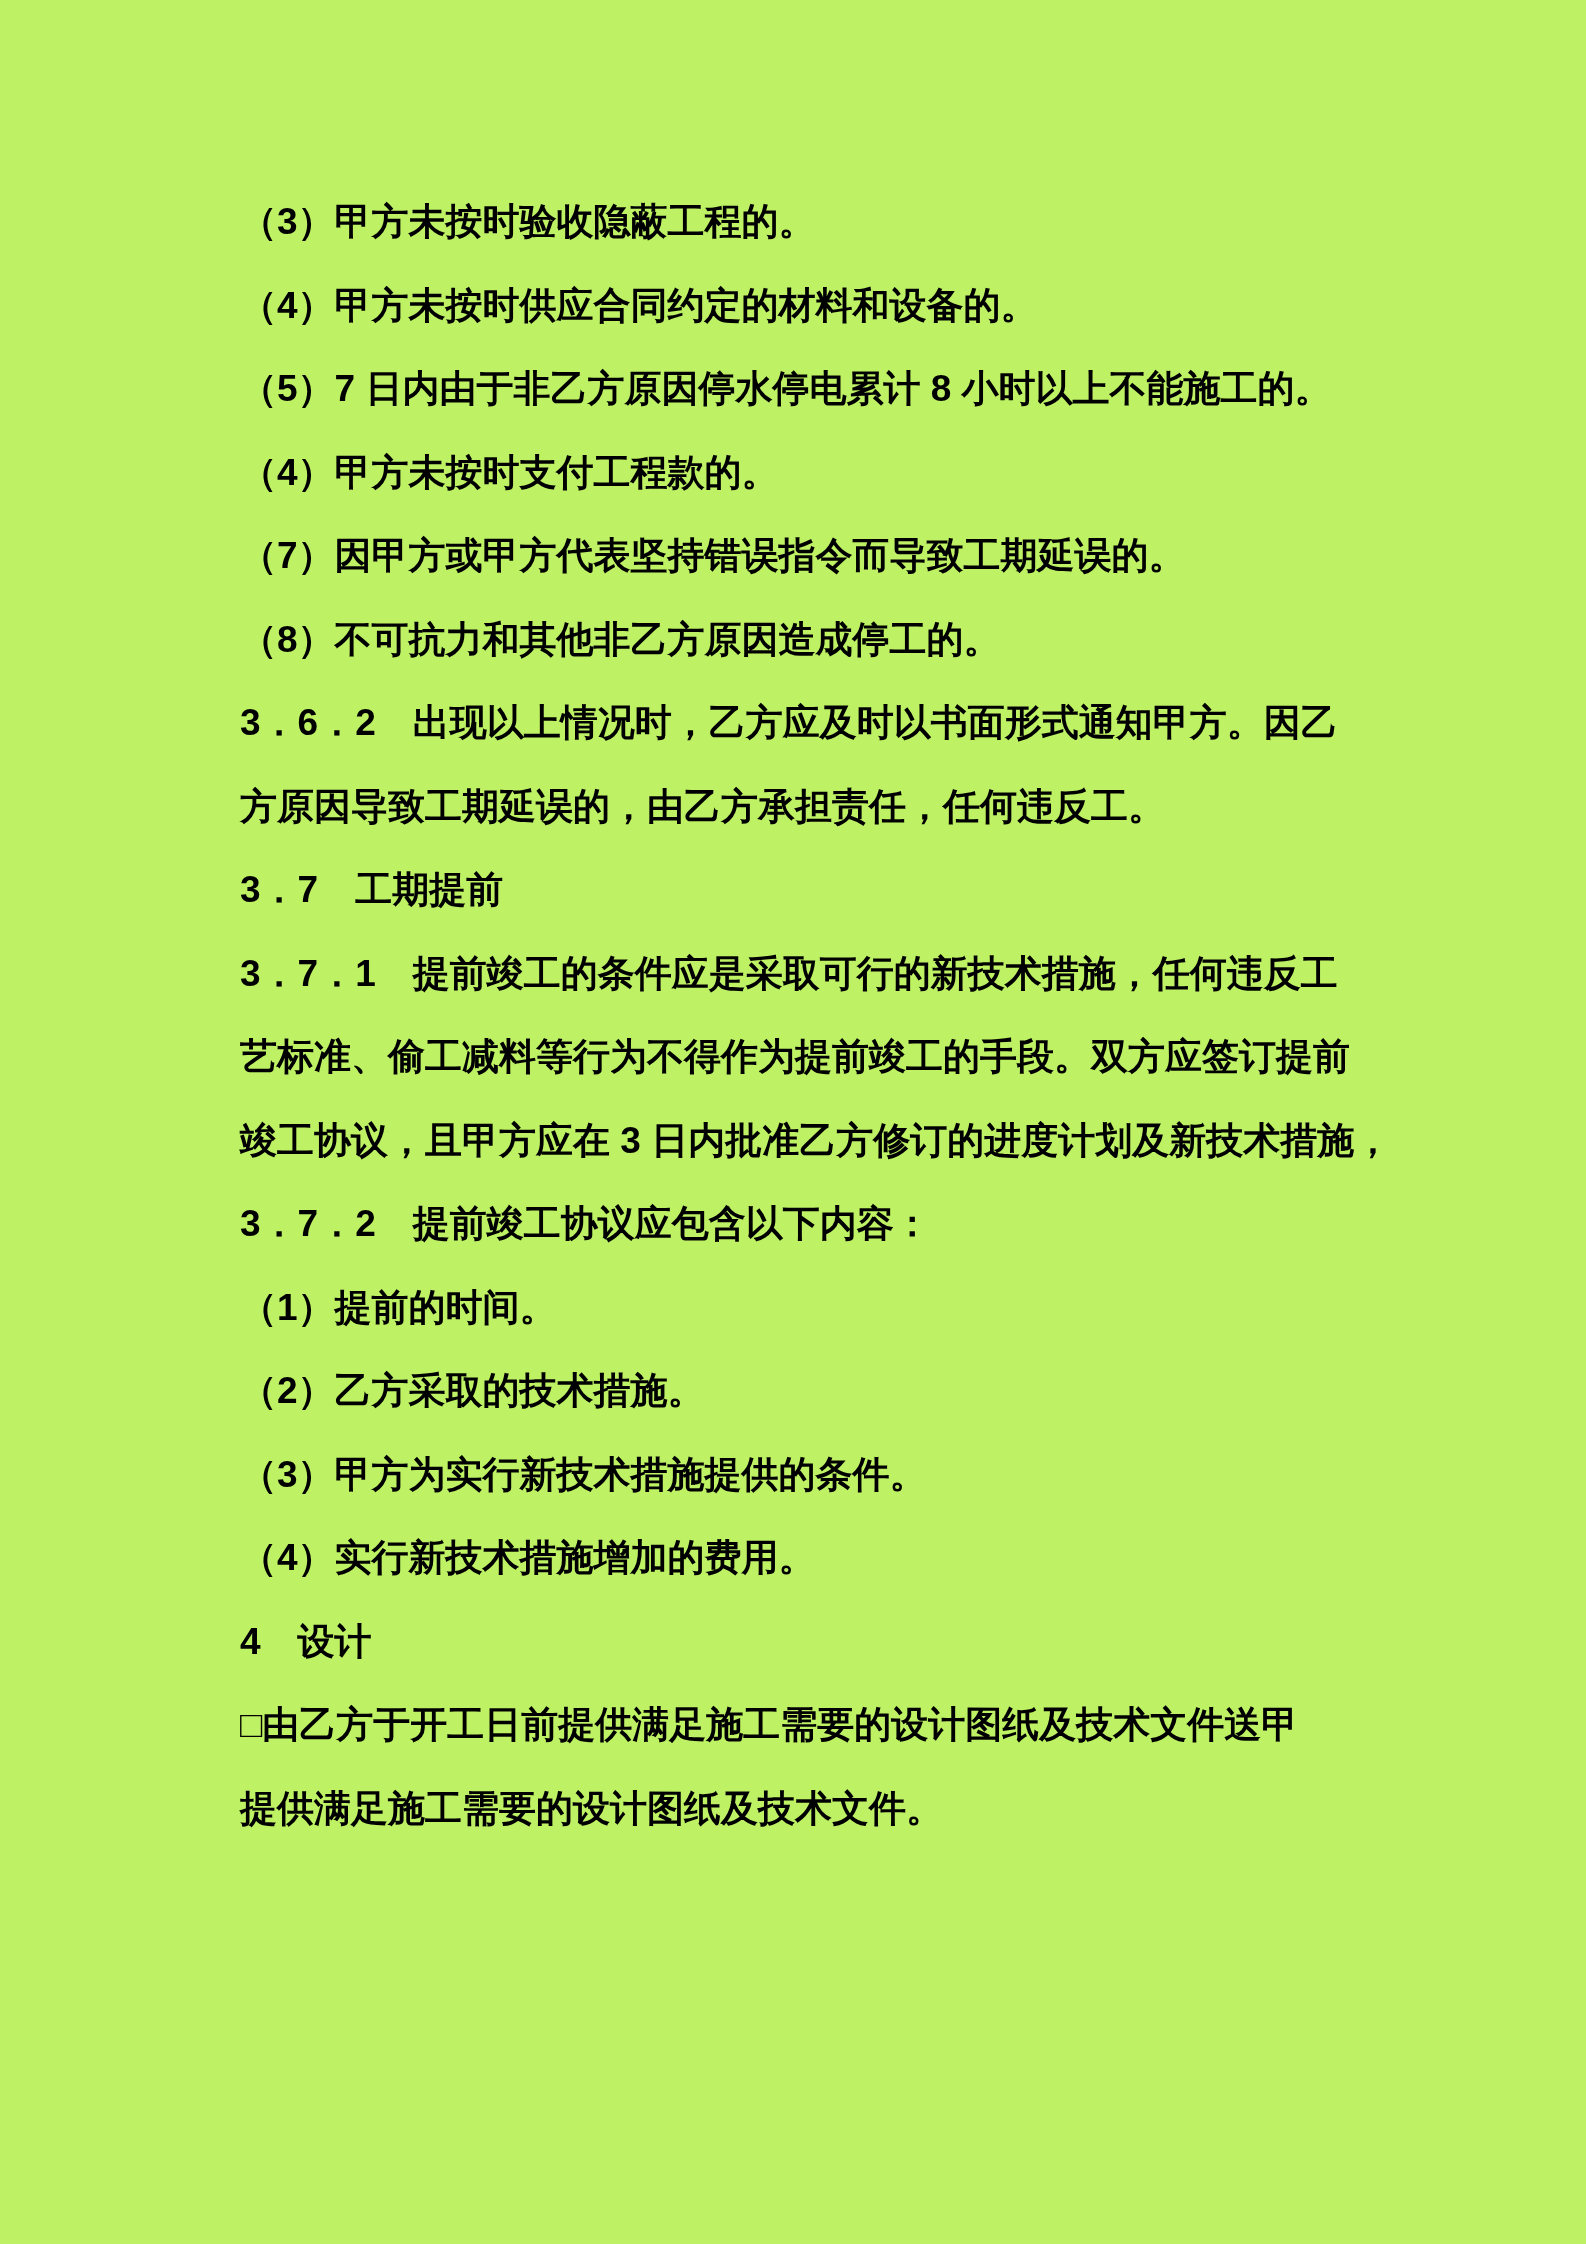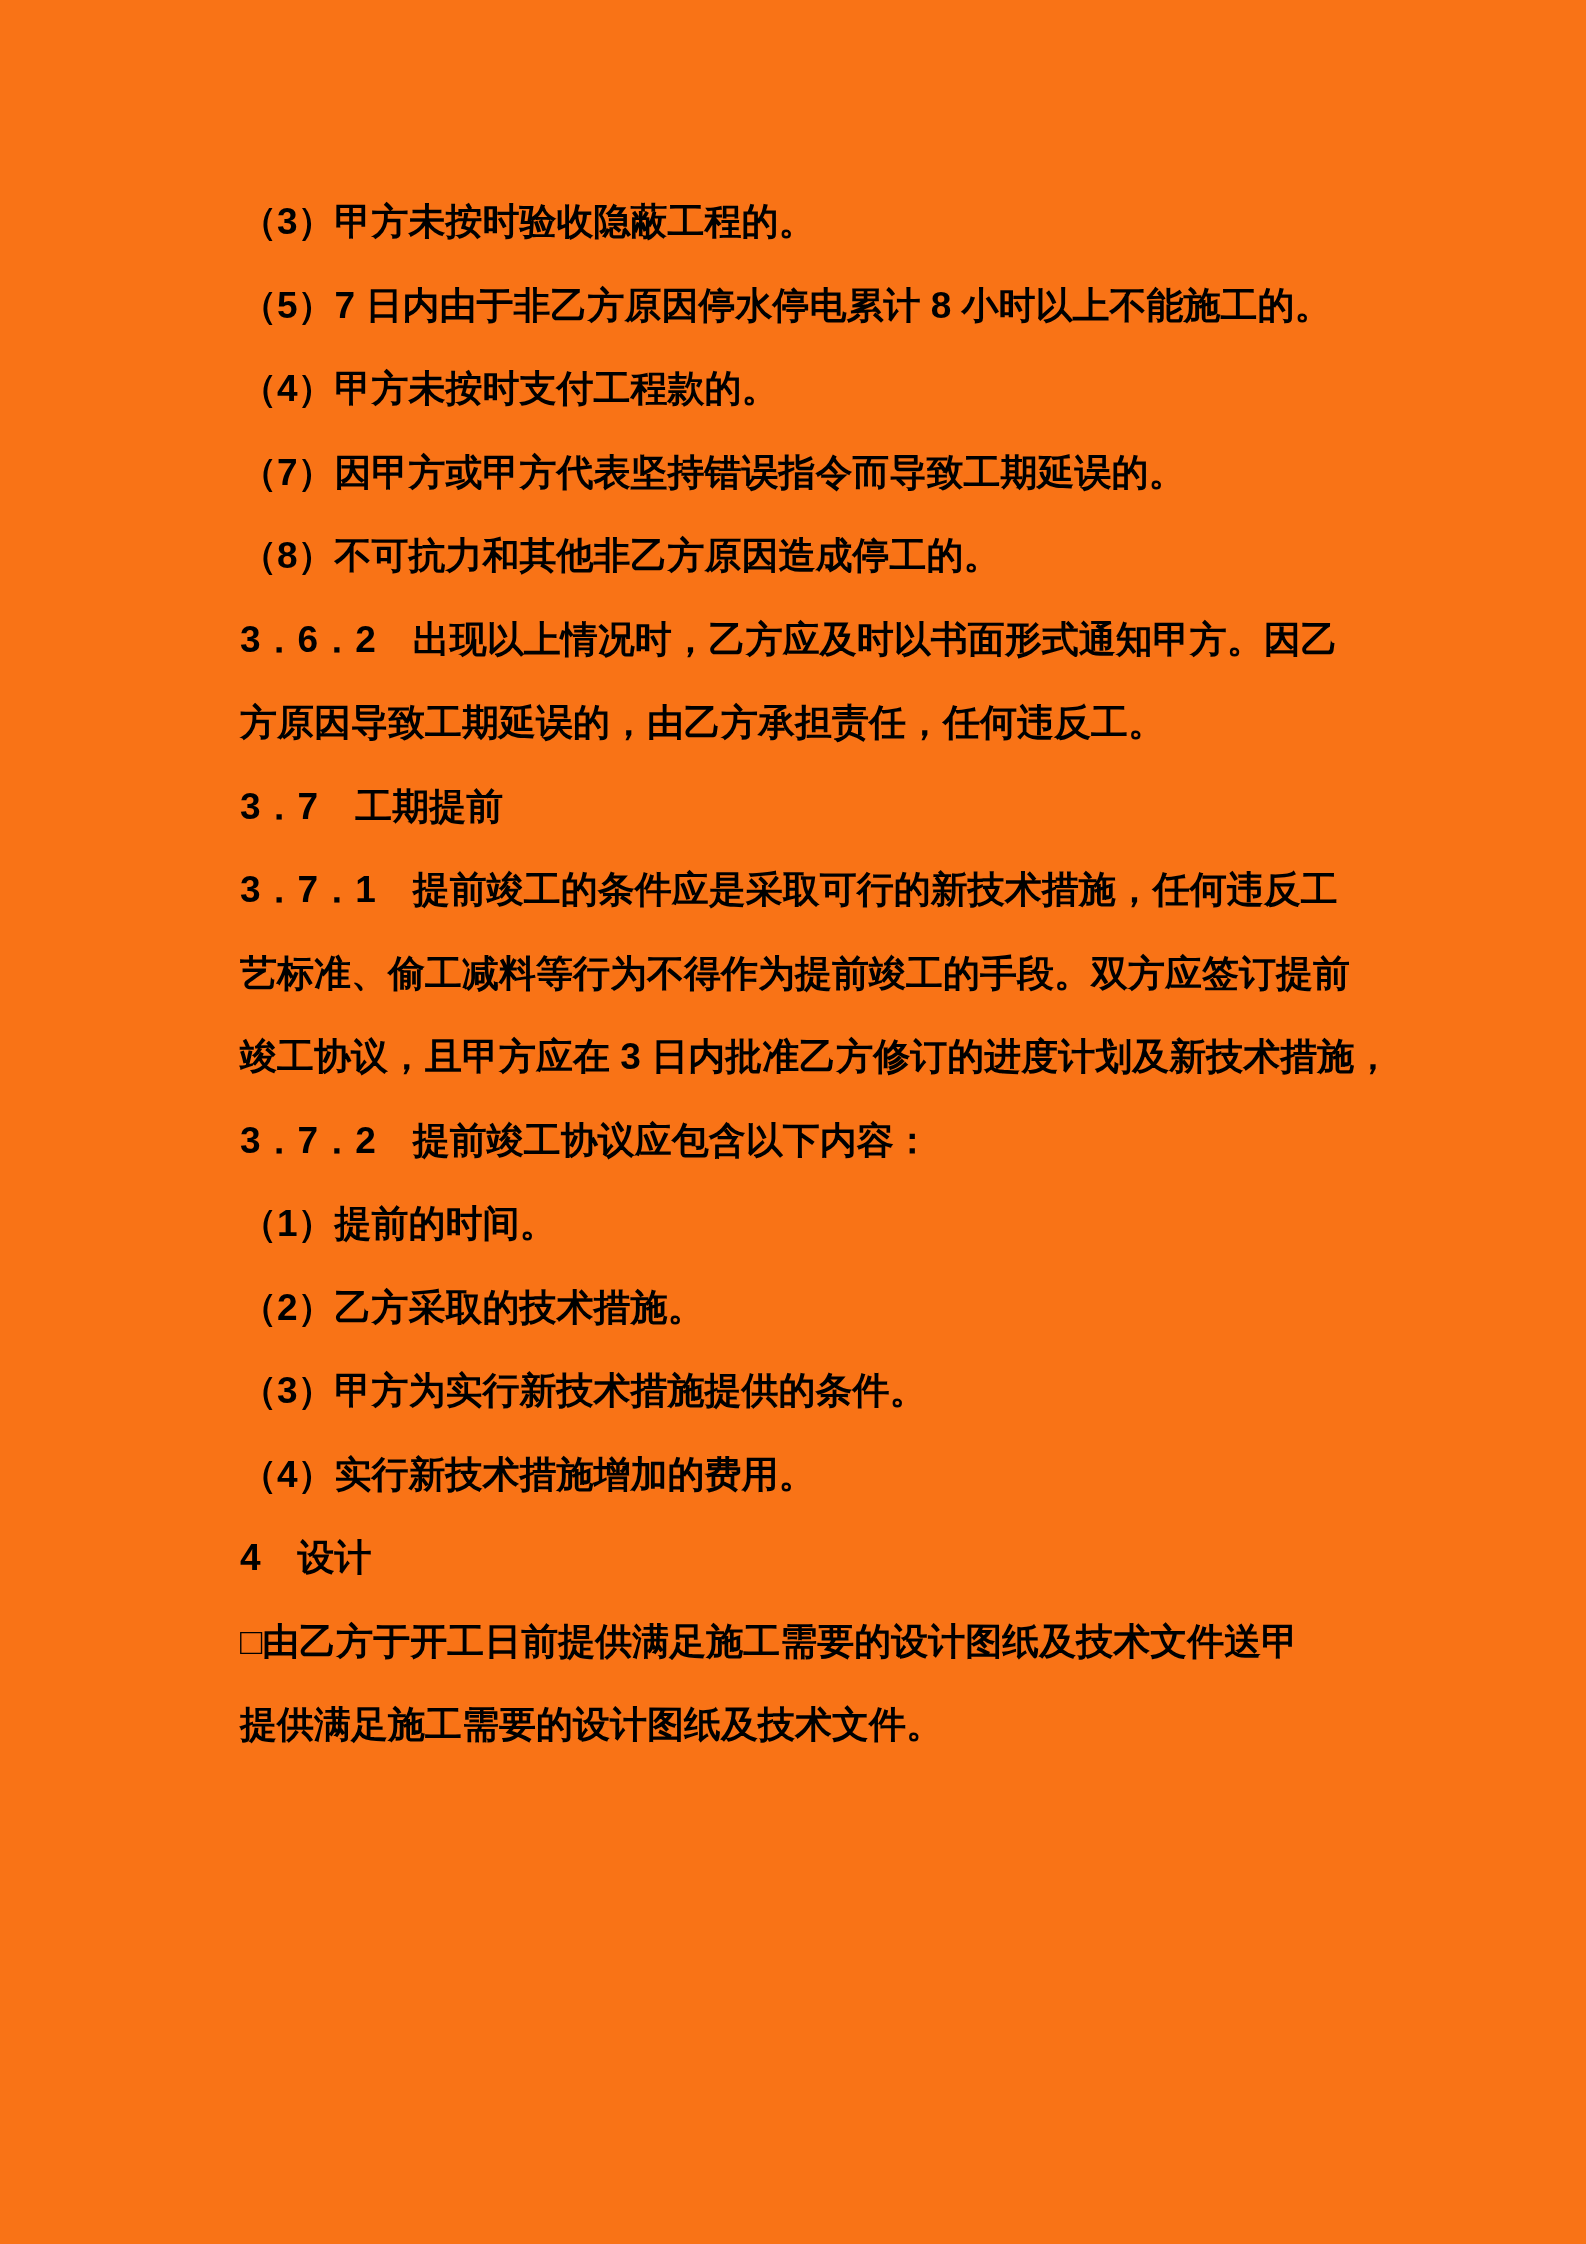--- a/index.html
+++ b/index.html
@@ -4,21 +4,21 @@
 <style>
   html, body {
     margin: 0;
     padding: 0;
     background: #ffffff;
   }
   .page {
     position: relative;
     width: 1586px;
     height: 2244px;
-    background: #f97316;
+    background: #bef264;
     overflow: hidden;
   }
   .doc-body {
     position: absolute;
     left: 240px;
     top: 180px;
     width: 1200px;
   }
   .line {
     font-family: "Liberation Sans", sans-serif;
@@ -29,20 +29,21 @@
     white-space: pre;
     letter-spacing: 0;
   }
 </style>
 </head>
 <body>
 
 <div class="page">
   <div class="doc-body">
     <div class="line">（3）甲方未按时验收隐蔽工程的。</div>
+    <div class="line">（4）甲方未按时供应合同约定的材料和设备的。</div>
     <div class="line">（5）7 日内由于非乙方原因停水停电累计 8 小时以上不能施工的。</div>
     <div class="line">（4）甲方未按时支付工程款的。</div>
     <div class="line">（7）因甲方或甲方代表坚持错误指令而导致工期延误的。</div>
     <div class="line">（8）不可抗力和其他非乙方原因造成停工的。</div>
     <div class="line">3．6．2　出现以上情况时，乙方应及时以书面形式通知甲方。因乙</div>
     <div class="line">方原因导致工期延误的，由乙方承担责任，任何违反工。</div>
     <div class="line">3．7　工期提前</div>
     <div class="line">3．7．1　提前竣工的条件应是采取可行的新技术措施，任何违反工</div>
     <div class="line">艺标准、偷工减料等行为不得作为提前竣工的手段。双方应签订提前</div>
     <div class="line">竣工协议，且甲方应在 3 日内批准乙方修订的进度计划及新技术措施，</div>

